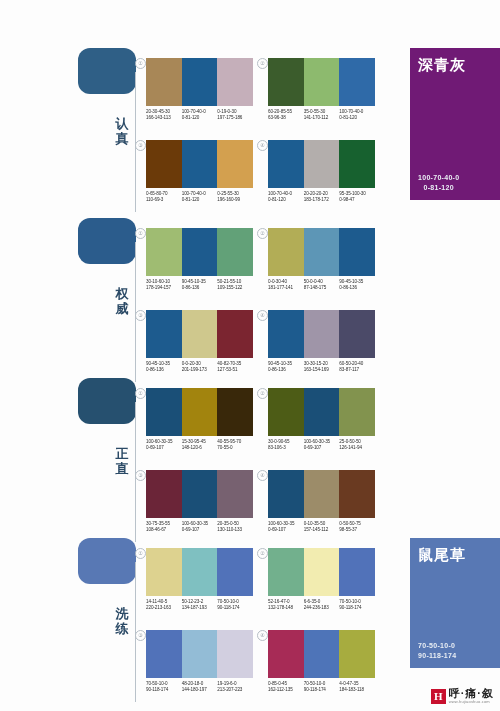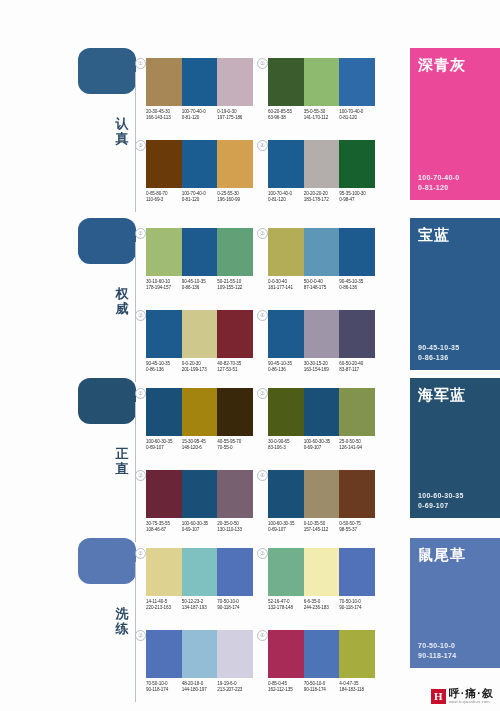--- a/index.html
+++ b/index.html
@@ -168,21 +168,21 @@
             <b>20-20-20-20</b>
             <b>183-178-172</b>
           </div>
           <div>
             <b>95-35-100-30</b>
             <b>0-98-47</b>
           </div>
         </div>
       </div>
     </div>
-    <div class="namecard" style="top: 48px; height: 152px; background: #ec4899;">
+    <div class="namecard" style="top: 48px; height: 152px; background: #701a75; text-align: center;">
       <div class="nc-title">深青灰</div>
       <div class="nc-code">
         <b>100-70-40-0</b>
         <b>0-81-120</b>
       </div>
     </div>
     <div class="group" style="top: 218px;">
       <div class="g-chip" style="top: 0px; background: rgb(43, 92, 140);"></div>
       <div class="g-rule"></div>
       <div class="g-label" style="top: 68px;">
@@ -271,27 +271,20 @@
             <b>30-30-15-20</b>
             <b>163-154-169</b>
           </div>
           <div>
             <b>60-50-20-40</b>
             <b>83-87-117</b>
           </div>
         </div>
       </div>
     </div>
-    <div class="namecard" style="top: 218px; height: 152px; background: rgb(43, 92, 140);">
-      <div class="nc-title">宝蓝</div>
-      <div class="nc-code">
-        <b>90-45-10-35</b>
-        <b>0-86-136</b>
-      </div>
-    </div>
     <div class="group" style="top: 378px;">
       <div class="g-chip" style="top: 0px; background: rgb(38, 80, 111);"></div>
       <div class="g-rule"></div>
       <div class="g-label" style="top: 68px;">
         <span>正</span>
         <span>直</span>
       </div>
       <div class="pal" style="left: 146px; top: 10px; width: 107px;">
         <div class="num">①</div>
         <div class="swatches">
@@ -374,27 +367,20 @@
             <b>0-10-35-50</b>
             <b>157-145-112</b>
           </div>
           <div>
             <b>0-50-50-75</b>
             <b>98-55-37</b>
           </div>
         </div>
       </div>
     </div>
-    <div class="namecard" style="top: 378px; height: 140px; background: rgb(38, 80, 111);">
-      <div class="nc-title">海军蓝</div>
-      <div class="nc-code">
-        <b>100-60-30-35</b>
-        <b>0-69-107</b>
-      </div>
-    </div>
     <div class="group" style="top: 538px;">
       <div class="g-chip" style="top: 0px; background: rgb(88, 120, 180);"></div>
       <div class="g-rule"></div>
       <div class="g-label" style="top: 68px;">
         <span>洗</span>
         <span>练</span>
       </div>
       <div class="pal" style="left: 146px; top: 10px; width: 107px;">
         <div class="num">①</div>
         <div class="swatches">

